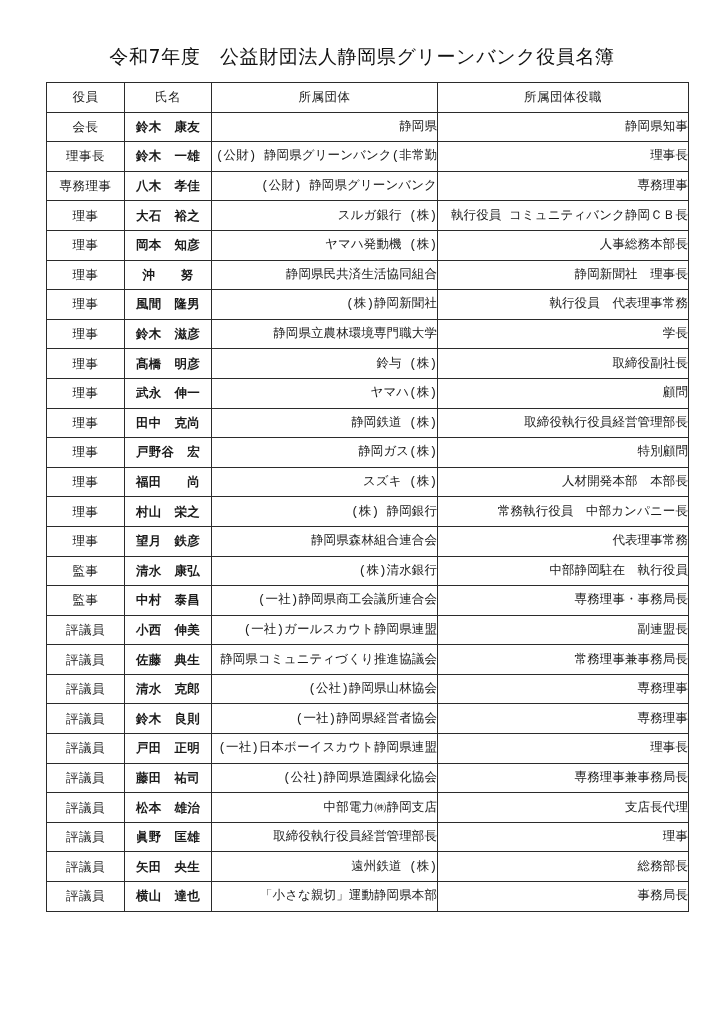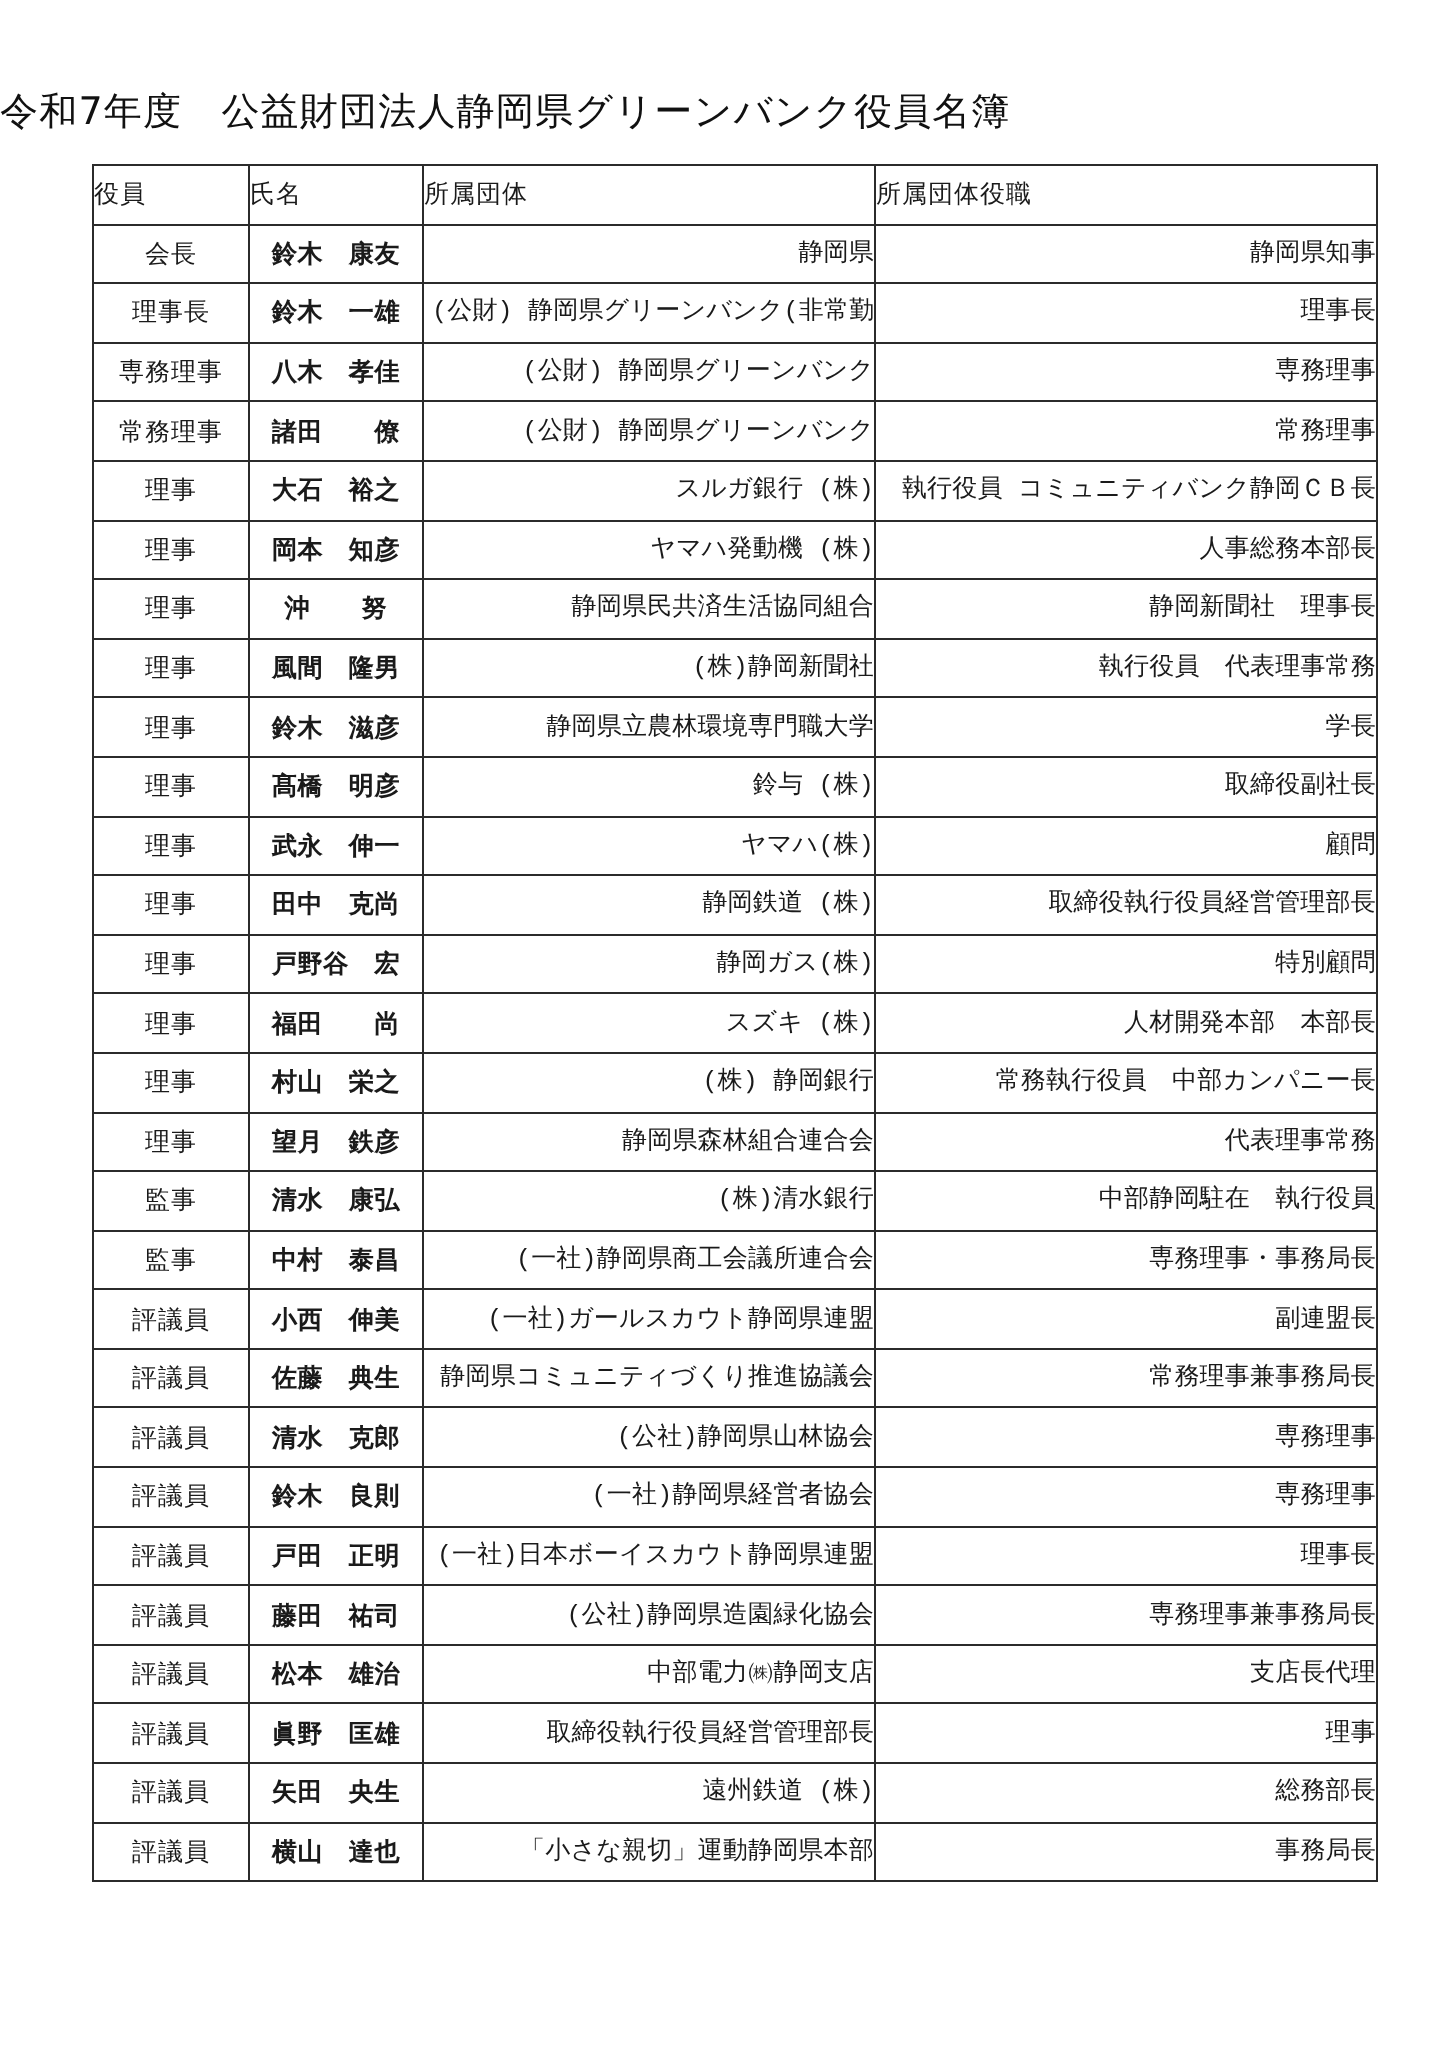--- a/index.html
+++ b/index.html
@@ -20,20 +20,21 @@
     width: 724px;
     height: 1024px;
     box-sizing: border-box;
     overflow: hidden;
   }
   .doc-title {
     position: absolute;
     left: 0;
     top: 44px;
     width: 724px;
+    text-align: center;
     font-size: 19px;
     line-height: 24px;
     letter-spacing: 0.6px;
     color: #111111;
     white-space: pre;
   }
   .table-wrap {
     position: absolute;
     left: 46px;
     top: 82px;
@@ -56,21 +57,21 @@
     height: 28.6px;
     padding: 0;
     font-weight: normal;
     font-size: 12.5px;
     line-height: 14px;
     color: #1a1a1a;
     overflow: hidden;
     white-space: nowrap;
   }
   table.roster th {
-    text-align: left;
+    text-align: center;
     vertical-align: middle;
     letter-spacing: 0.5px;
   }
   table.roster td.role {
     text-align: center;
     vertical-align: middle;
     letter-spacing: 0.5px;
   }
   table.roster td.name {
     text-align: center;
@@ -123,26 +124,20 @@
             <td class="org">(公財) 静岡県グリーンバンク(非常勤)</td>
             <td class="title">理事長</td>
           </tr>
           <tr>
             <td class="role">専務理事</td>
             <td class="name">八木　孝佳</td>
             <td class="org">(公財) 静岡県グリーンバンク</td>
             <td class="title">専務理事</td>
           </tr>
           <tr>
-            <td class="role">常務理事</td>
-            <td class="name">諸田　　僚</td>
-            <td class="org">(公財) 静岡県グリーンバンク</td>
-            <td class="title">常務理事</td>
-          </tr>
-          <tr>
             <td class="role">理事</td>
             <td class="name">大石　裕之</td>
             <td class="org">スルガ銀行 (株)</td>
             <td class="title">執行役員 コミュニティバンク静岡ＣＢ長</td>
           </tr>
           <tr>
             <td class="role">理事</td>
             <td class="name">岡本　知彦</td>
             <td class="org">ヤマハ発動機 (株)</td>
             <td class="title">人事総務本部長</td>

